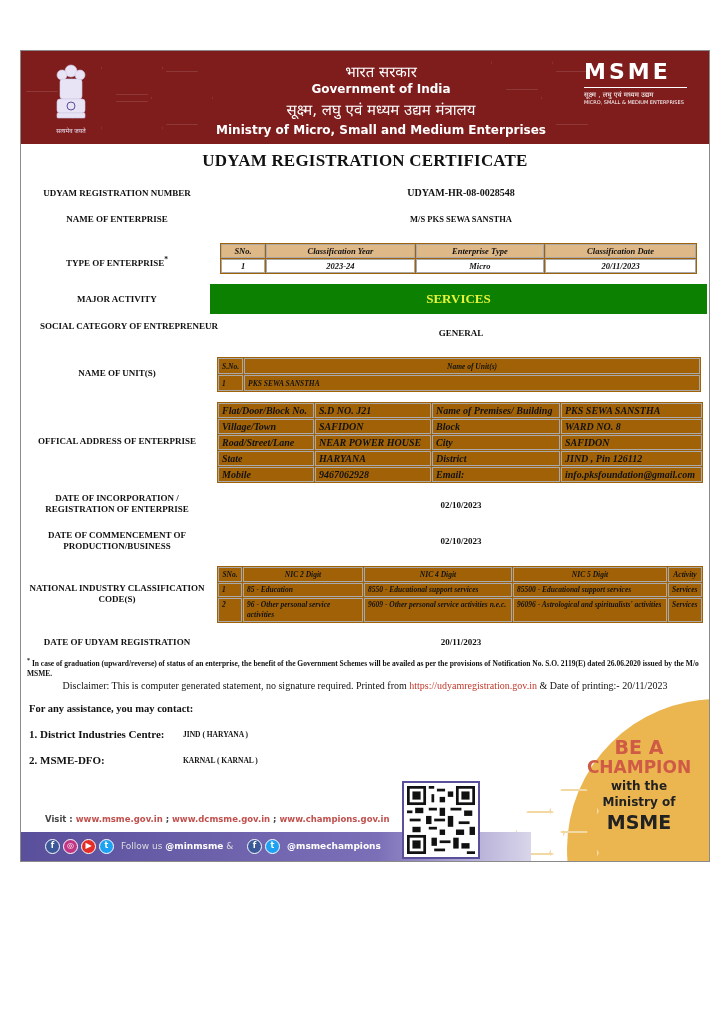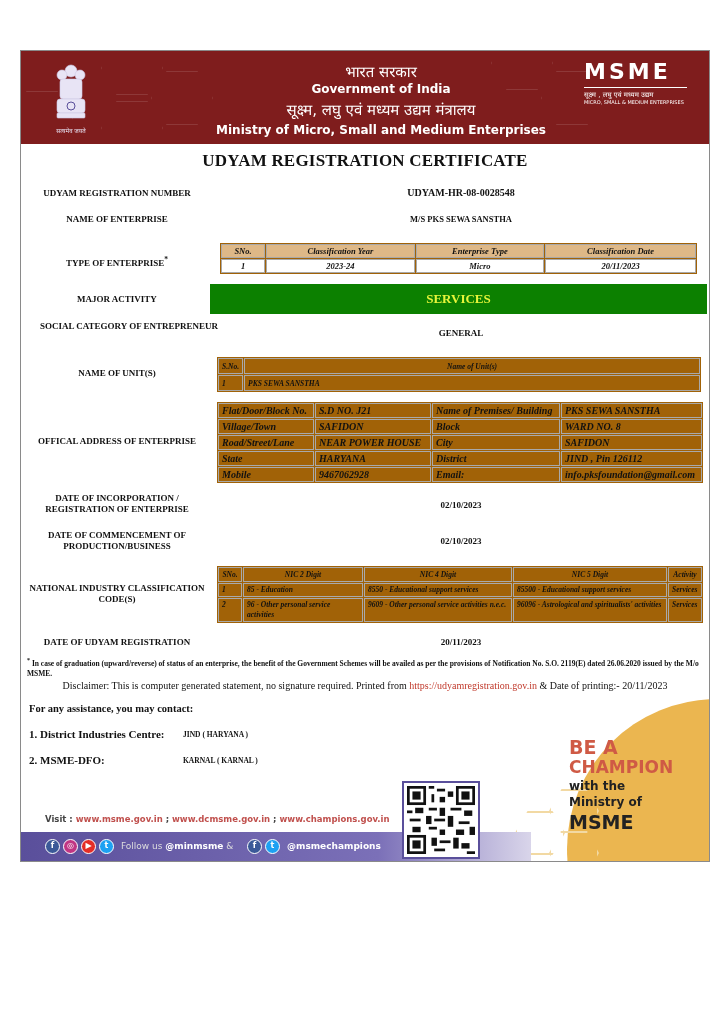--- a/index.html
+++ b/index.html
@@ -50,21 +50,21 @@
   .note { position:absolute; left:6px; top:604px; width:678px; font-size:7.5px; font-weight:bold; line-height:10px; }
   .note sup { font-size:6px; }
   .disclaimer { position:absolute; left:0; top:629px; width:688px; text-align:center; font-size:10px; }
   .disclaimer .link { color:#c0392b; }
 
   .assist { position:absolute; left:8px; top:652px; font-size:10.5px; font-weight:bold; }
   .contact-label { position:absolute; left:8px; font-size:11px; font-weight:bold; }
   .contact-value { position:absolute; left:162px; font-size:7.5px; font-weight:bold; }
 
   .champion { position:absolute; left:546px; top:648px; width:300px; height:300px; border-radius:50%; background:#ebb650; }
-  .champ-text { position:absolute; left:548px; width:140px; text-align:left; font-family:"DejaVu Sans", sans-serif; font-weight:bold; }
+  .champ-text { position:absolute; left:548px; width:140px; text-align:center; font-family:"DejaVu Sans", sans-serif; font-weight:bold; }
   .ct1 { top:686px; font-size:19px; color:#cf5a45; line-height:21px; }
   .ct2 { top:706px; font-size:17px; color:#cf5a45; line-height:20px; }
   .ct3 { top:728px; font-size:12px; color:#222; line-height:14px; }
   .ct4 { top:744px; font-size:12px; color:#222; line-height:14px; }
   .ct5 { top:760px; font-size:19px; color:#222; line-height:22px; }
   .honey { position:absolute; width:46px; height:40px; border:2px solid #f2d9a3; clip-path:polygon(25% 0,75% 0,100% 50%,75% 100%,25% 100%,0 50%); }
 
   .visit { position:absolute; left:24px; top:763px; font-family:"DejaVu Sans", sans-serif; font-size:8.5px; font-weight:bold; color:#444; }
   .visit .url { color:#c0504d; }
   .follow-bar { position:absolute; left:0; top:781px; width:510px; height:30px; background:linear-gradient(90deg,#5a4f9b 0%,#7b70b8 70%,#d9d5ea 100%); }

